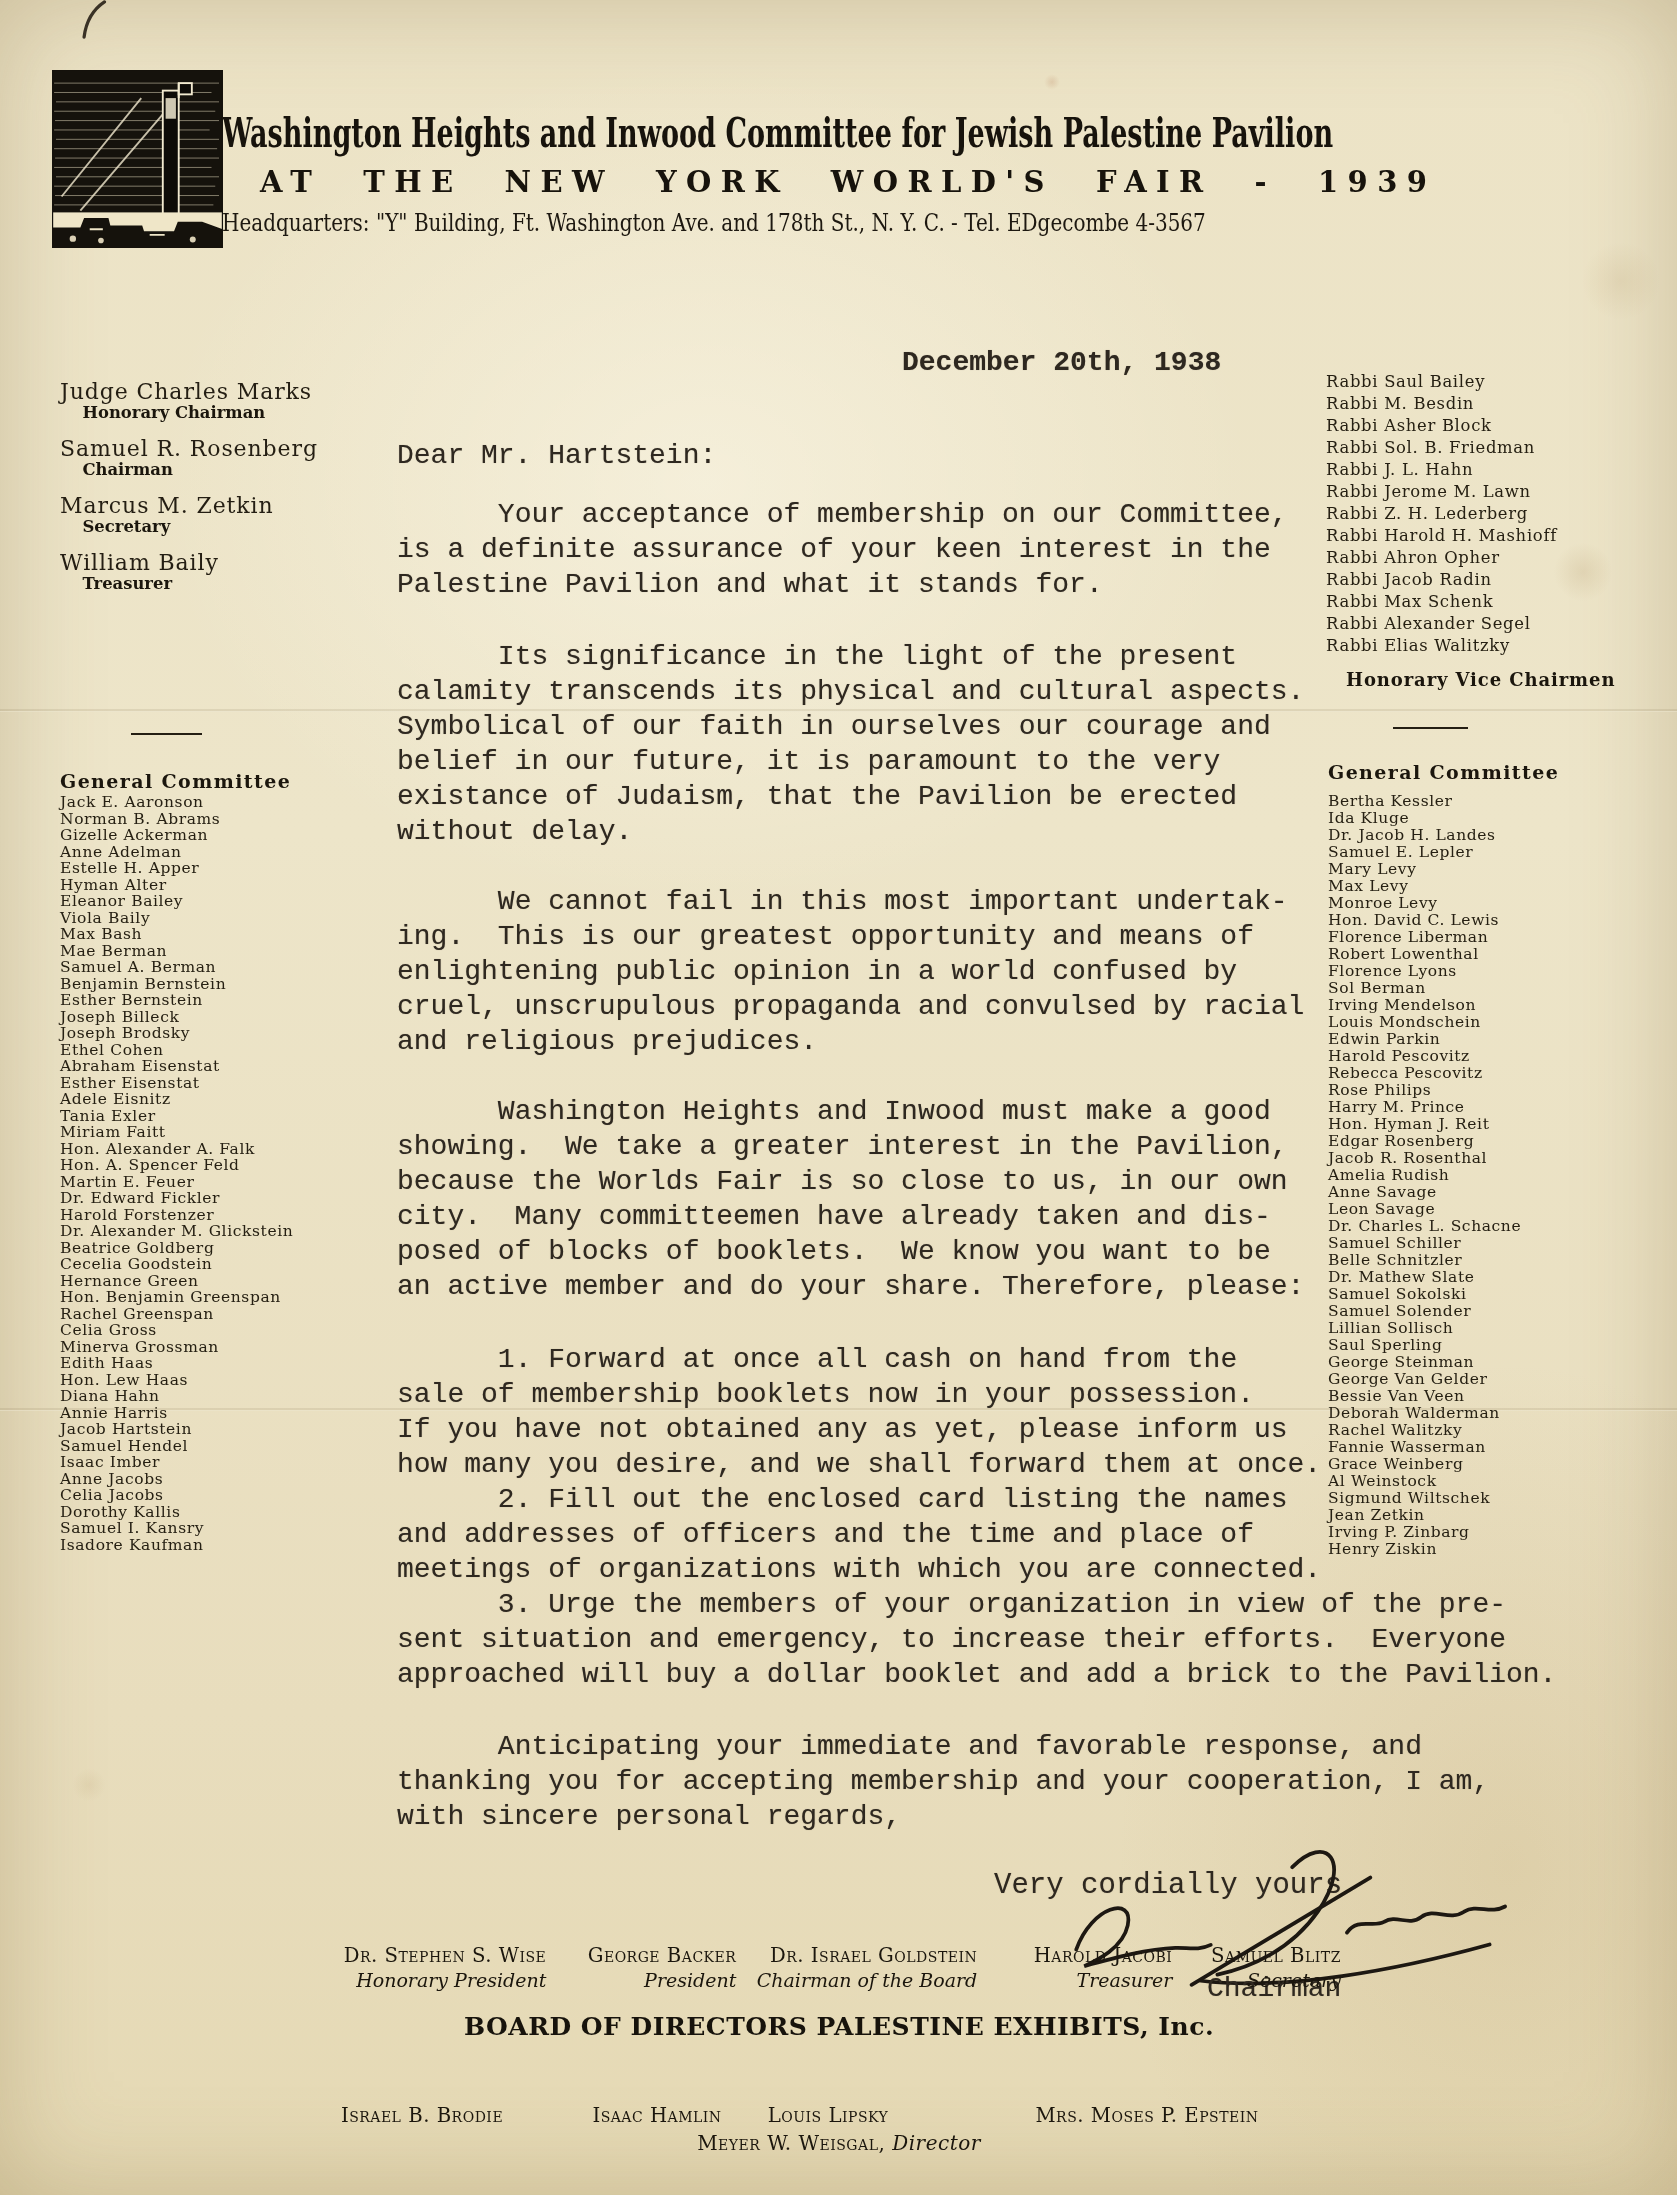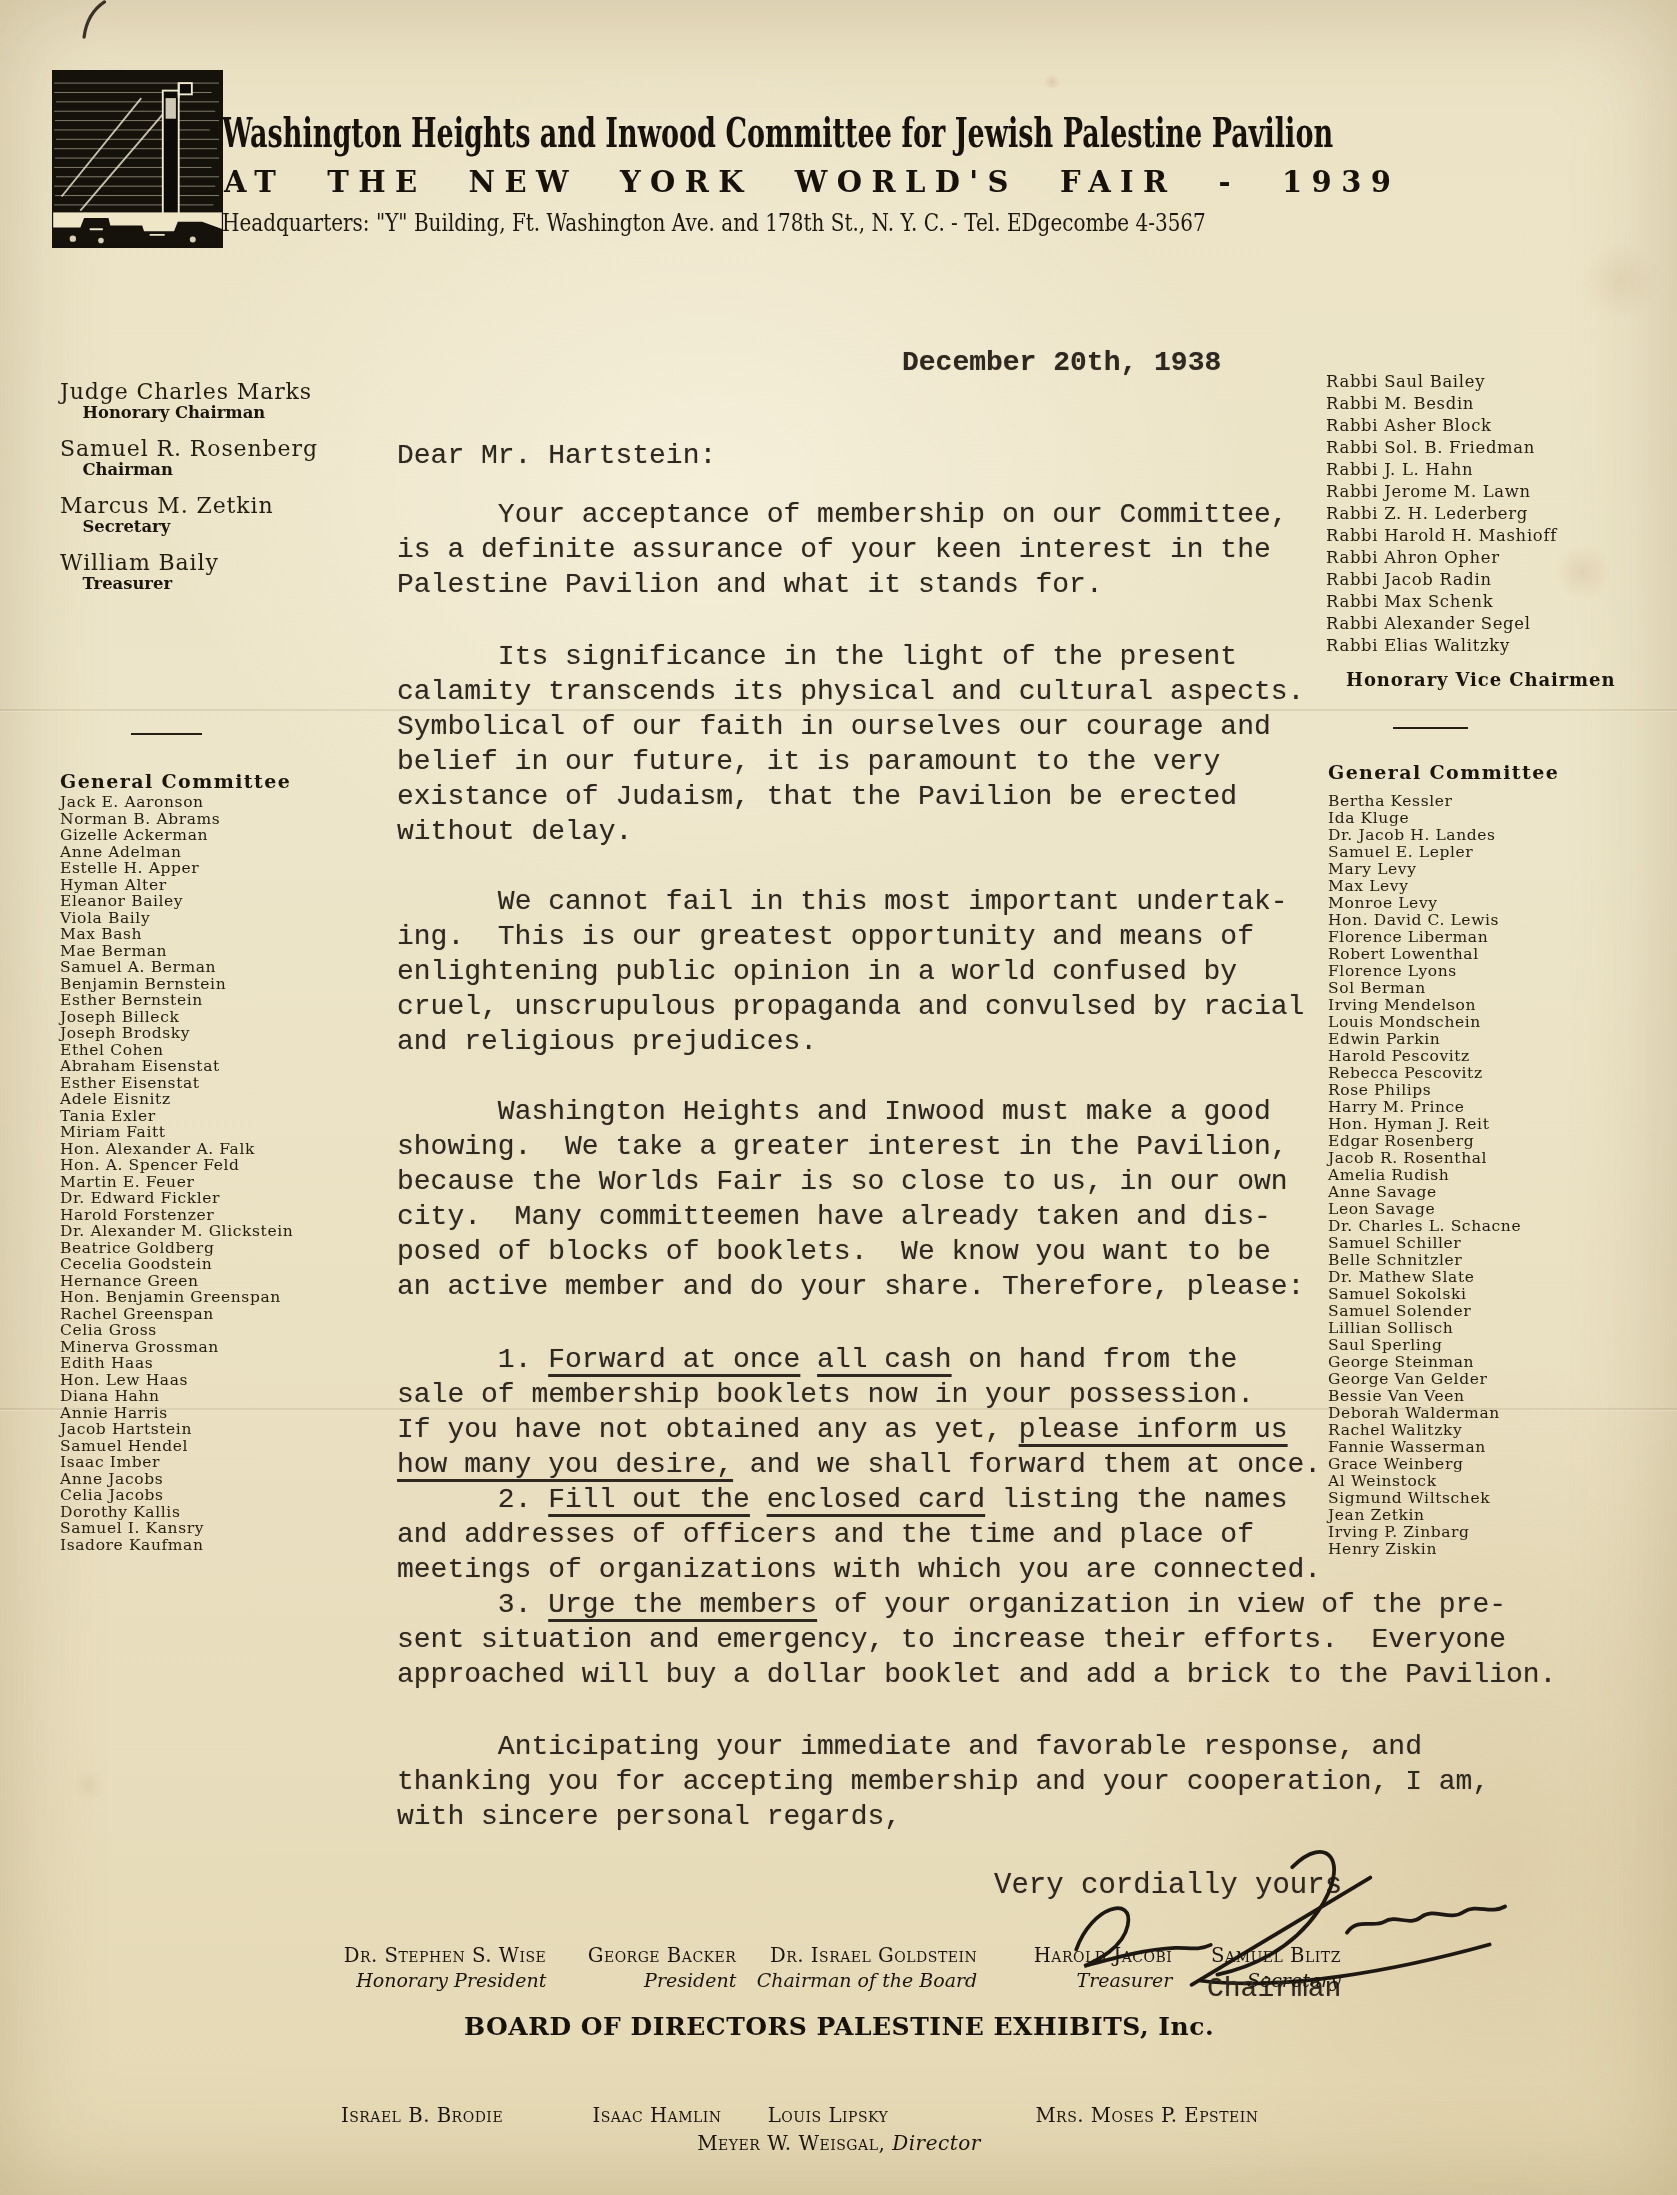--- a/index.html
+++ b/index.html
@@ -21,34 +21,34 @@
   .crease{position:absolute;left:0;width:100%;height:1.9px;background:rgba(90,70,30,.10);
     border-bottom:0.9px solid rgba(255,250,230,.45);pointer-events:none;}
   .crease.c1{top:709px}.crease.c2{top:1408px}
 
   
   .logo{position:absolute;left:52px;top:70px;width:171px;height:178px;}
   .org-name{position:absolute;left:222px;top:109px;white-space:nowrap;
     font-weight:bold;font-size:41px;letter-spacing:0px;color:#17130c;
     transform:scaleX(.66);transform-origin:left top;}
   .event-line{position:absolute;left:224px;top:165px;white-space:nowrap;
-    font-weight:bold;font-size:29px;letter-spacing:9.4px;word-spacing:22.5px;color:#17130c;}
+    font-weight:bold;font-size:29px;letter-spacing:9.4px;word-spacing:22.5px;color:#17130c;padding-left:36px;}
   .address-line{position:absolute;left:222px;top:208px;white-space:nowrap;
     font-size:25px;color:#1d1810;transform:scaleX(.80);transform-origin:left top;}
   .pen-mark{position:absolute;left:73px;top:0px;width:37px;height:39px;}
 
   
   .tw{font-family:"Liberation Mono","DejaVu Sans Mono",monospace;color:#2e2820;
       text-shadow:0 0 0.9px rgba(50,38,22,.35);}
   .date-line{position:absolute;left:902px;top:347px;font-size:28px;font-weight:bold;}
   .body-block{position:absolute;left:397px;font-size:28px;line-height:35px;white-space:pre-wrap;}
   .salutation{top:438px;}
   .p0{top:497px}.p1{top:639px}.p2{top:884px}.p3{top:1094px}
   .p4{top:1342px}.p5{top:1482px}.p6{top:1587px}.p7{top:1729px}
-  .u{text-decoration:underline;text-decoration-thickness:3.3px;text-underline-offset:6.6px;}
+  .u{text-decoration-thickness:3.3px;text-underline-offset:6.6px;}
 
   .valediction{position:absolute;left:974px;top:1869px;font-size:29px;margin-left:20px;}
   .signature{position:absolute;left:1049px;top:1841px;width:487px;height:173px;transform:rotate(-2deg);}
   .signer-title{position:absolute;left:1207px;top:1973px;font-size:28px;}
 
   
   .officer{height:57px;}
   .officers{position:absolute;left:60px;top:379px;width:281px;}
   .o-name{font-size:22px;letter-spacing:0.9px;color:#241e13;}
   .o-title{font-size:16.4px;font-weight:bold;padding-left:22.5px;margin-top:-0.9px;color:#1b160d;}

